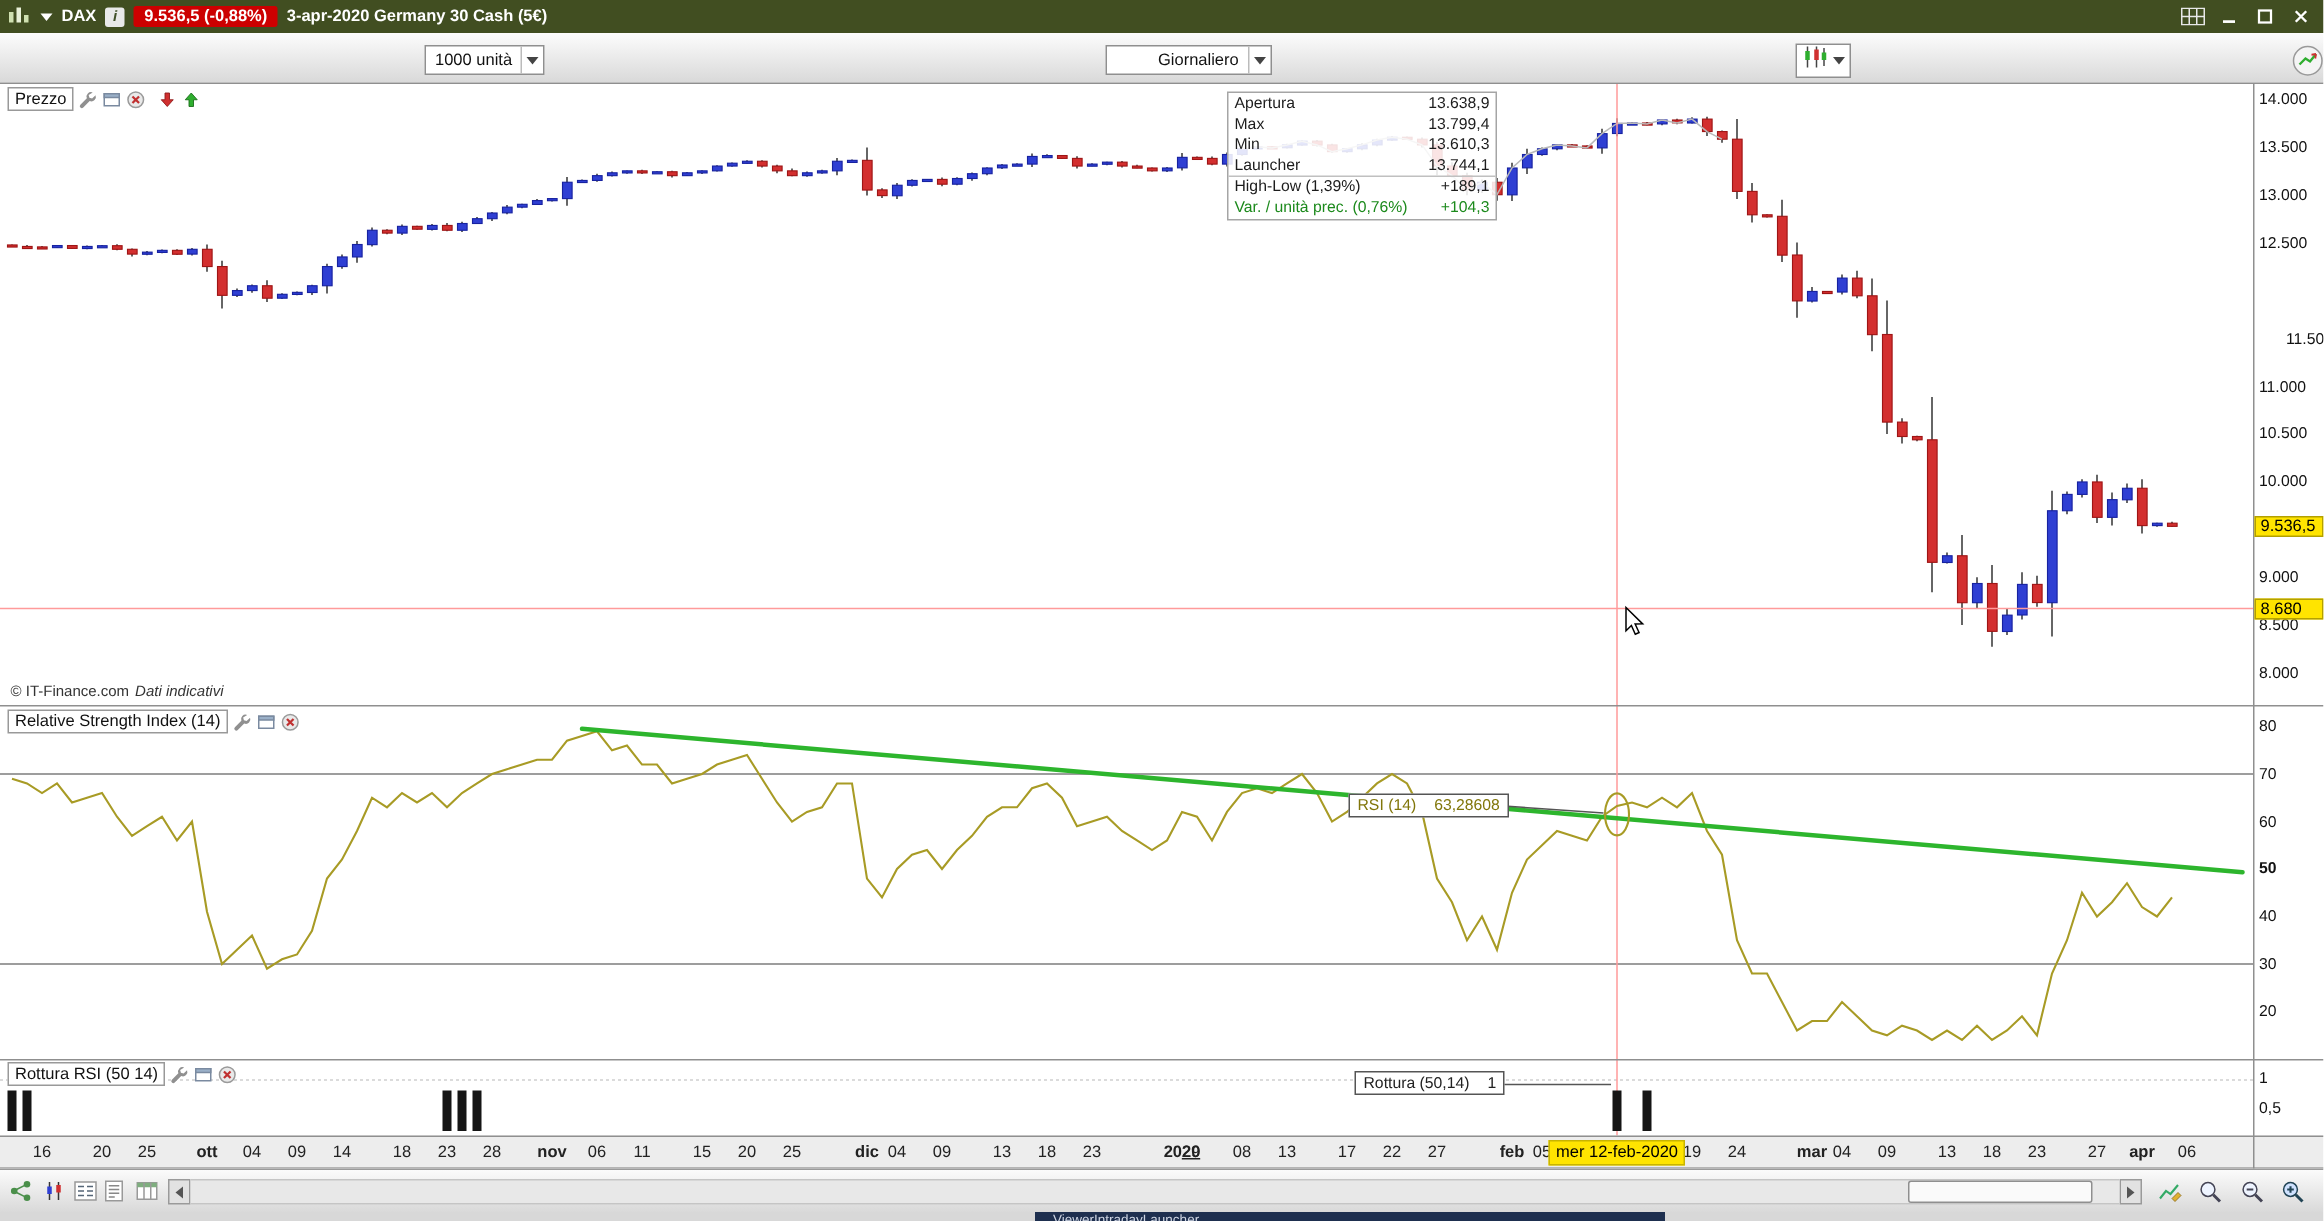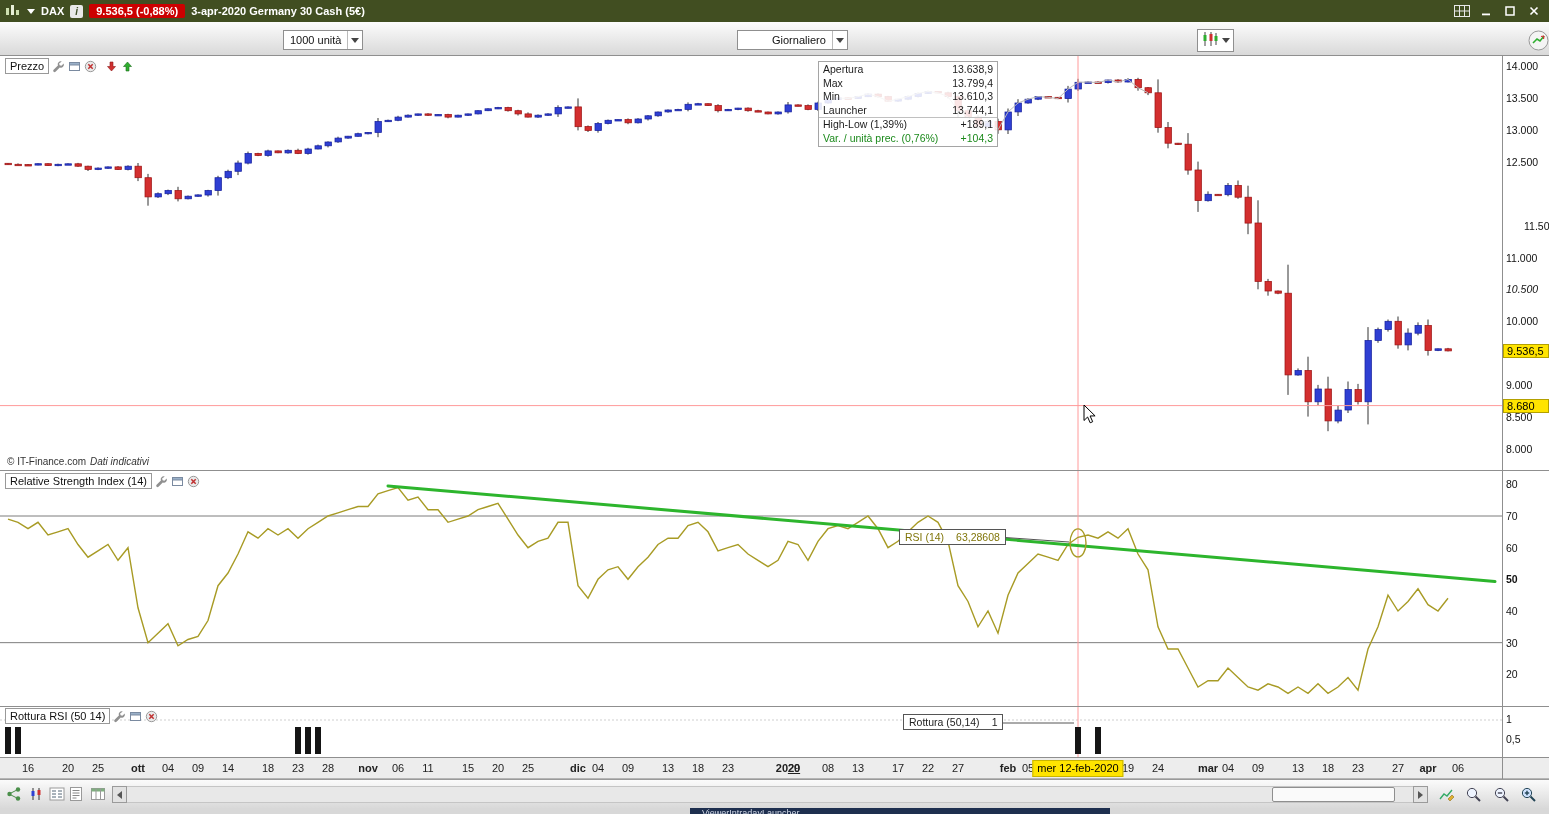--- a/index.html
+++ b/index.html
@@ -617,21 +617,21 @@
   <div class="yellow-badge" id="crosshair-price-badge" style="top: 399px;">8.680</div>
 
   <div id="gen-layer">
       <div class="axis-label" style="left: 1506px; top: 60px;">14.000</div>
       <div class="axis-label" style="left: 1506px; top: 91.9167px;">13.500</div>
       <div class="axis-label" style="left: 1506px; top: 123.833px;">13.000</div>
       <div class="axis-label" style="left: 1506px; top: 155.75px;">12.500</div>
       <div class="axis-label" style="left: 1595px; top: 187.667px;">12.000</div>
       <div class="axis-label" style="left: 1524px; top: 219.583px;">11.500</div>
       <div class="axis-label" style="left: 1506px; top: 251.5px;">11.000</div>
-      <div class="axis-label" style="left: 1506px; top: 283.417px; font-style: italic;">10.500</div>
+      <div class="axis-label" style="left: 1506px; top: 283.417px;">10.500</div>
       <div class="axis-label" style="left: 1506px; top: 315.333px; text-align: center;">10.000</div>
       <div class="axis-label" style="left: 1506px; top: 379.167px;">9.000</div>
       <div class="axis-label" style="left: 1506px; top: 411.083px;">8.500</div>
       <div class="axis-label" style="left: 1506px; top: 443px;">8.000</div>
       <div class="axis-label" style="left: 1506px; top: 478.333px;">80</div>
       <div class="axis-label" style="left: 1506px; top: 510px;">70</div>
       <div class="axis-label" style="left: 1506px; top: 541.667px;">60</div>
       <div class="axis-label bold" style="left: 1506px; top: 573.333px;">50</div>
       <div class="axis-label" style="left: 1506px; top: 605px;">40</div>
       <div class="axis-label" style="left: 1506px; top: 636.667px;">30</div>

